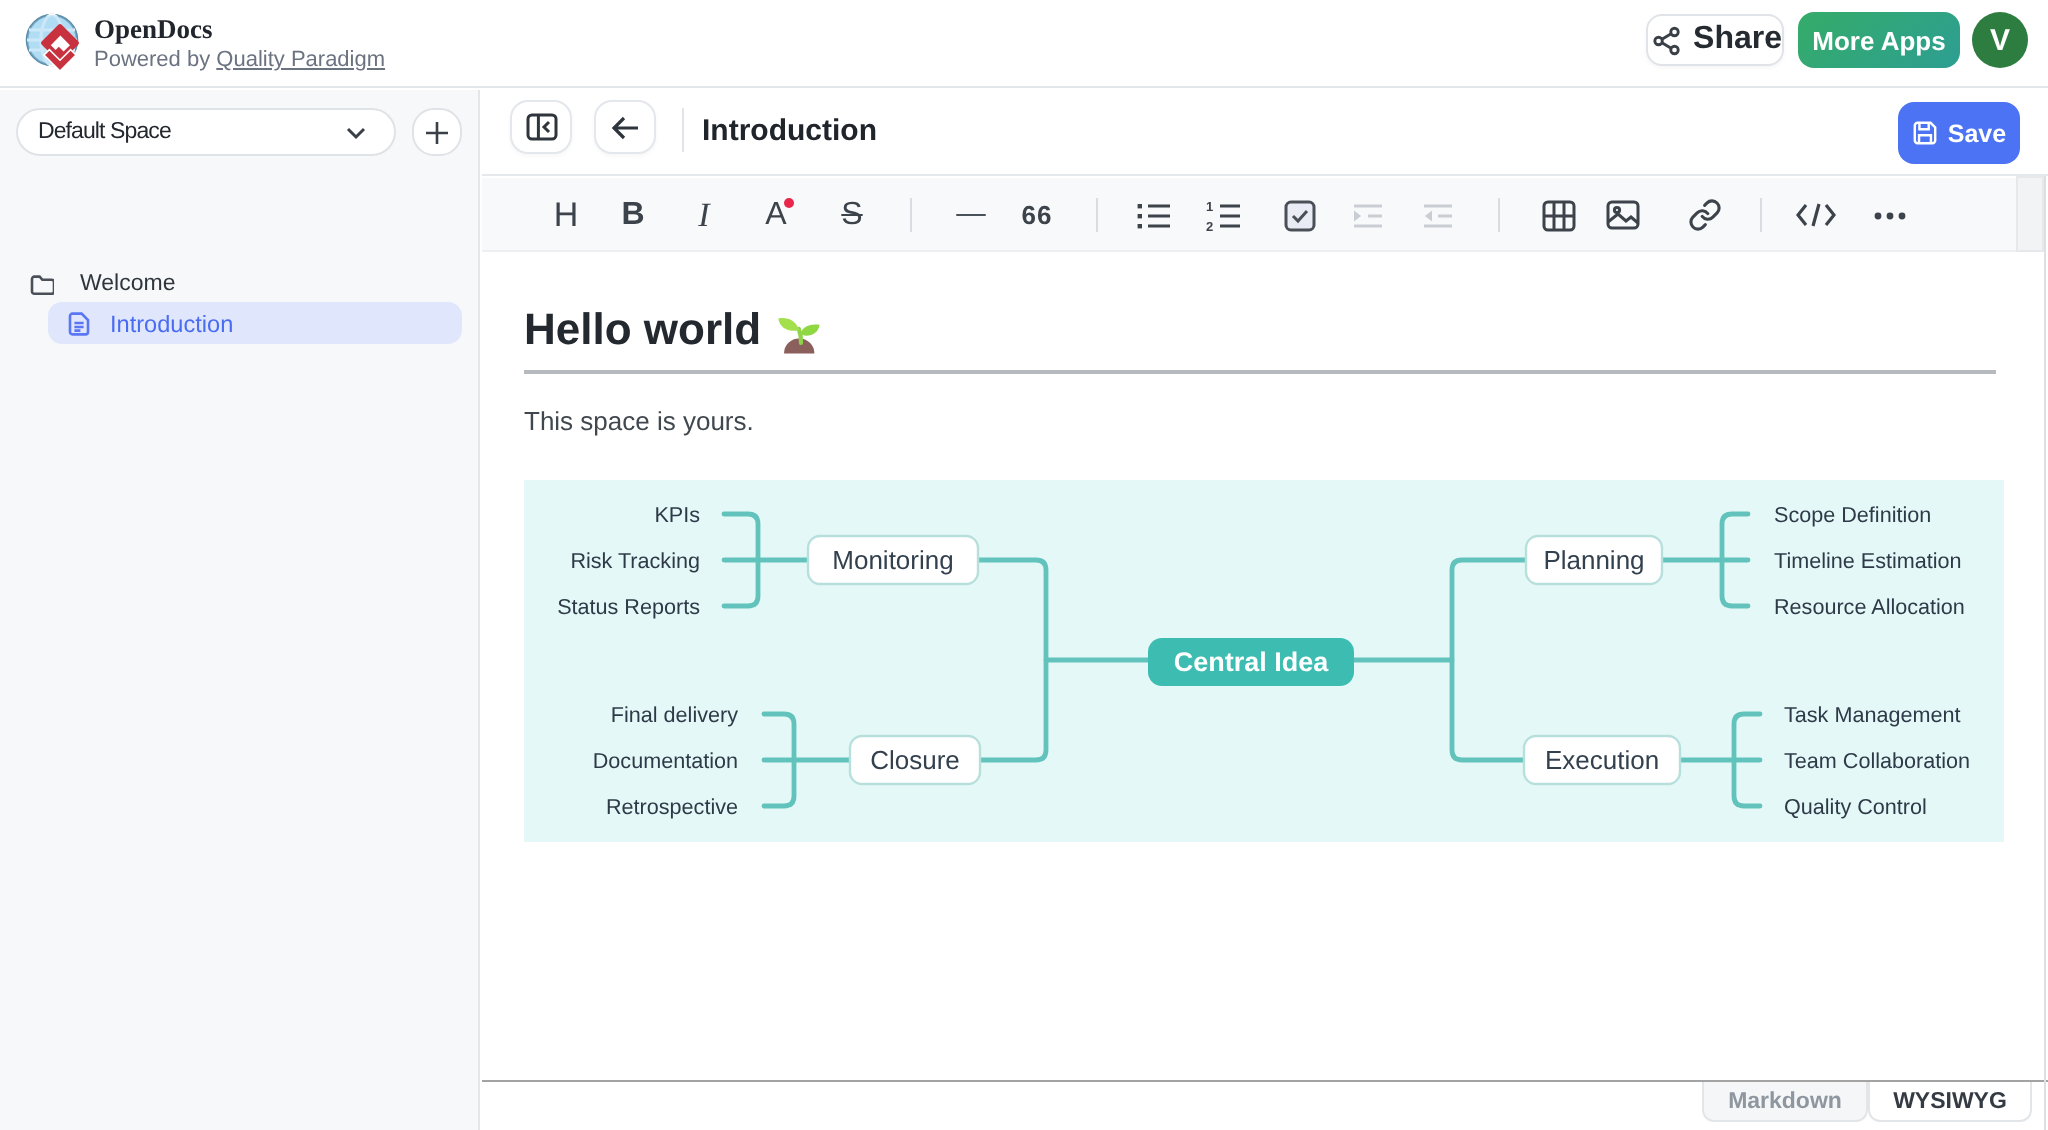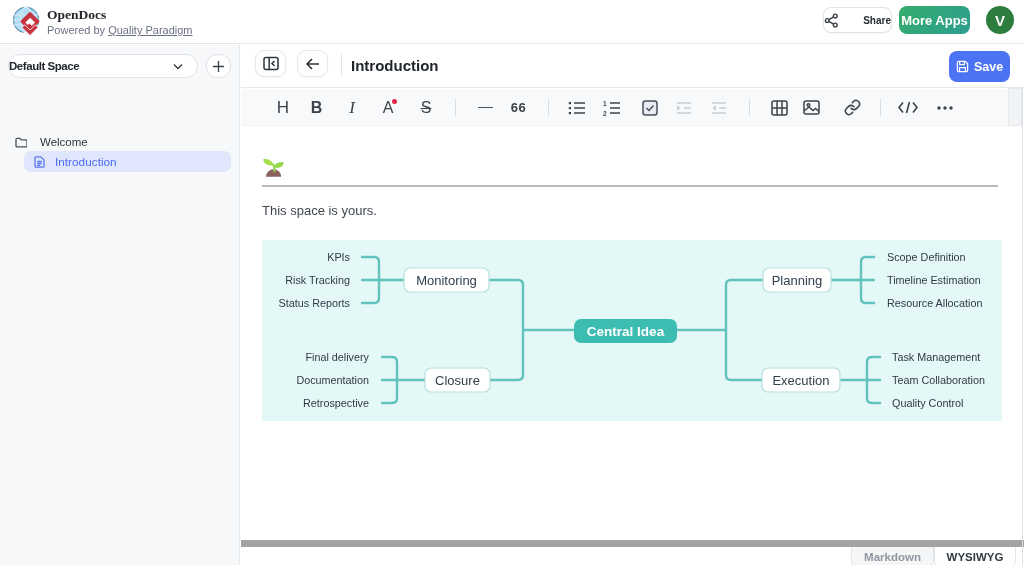--- a/index.html
+++ b/index.html
@@ -3,27 +3,27 @@
 <meta charset="utf-8">
 <style>
 * { margin:0; padding:0; box-sizing:border-box; }
 html,body { width:1024px; height:565px; overflow:hidden; font-family:"Liberation Sans", sans-serif; background:#fff; }
 
 #header { position:absolute; left:0; top:0; width:1024px; height:44px; background:#fff; border-bottom:1px solid #e4e7ea; }
 #logo { position:absolute; left:11px; top:5px; width:33px; height:33px; }
 #hname { position:absolute; left:47px; top:7px; font-size:13.5px; font-weight:bold; color:#21262c;font-family:Liberation Serif, serif; }
 #hsub { position:absolute; left:47px; top:24px; font-size:11px; color:#6b7280; }
 #hsub a { color:#6b7280; text-decoration:underline; }
-#btn-share { position:absolute; left:823px; top:7px; width:69px; height:26px; background:#fff; border:1px solid #e0e3e7; border-radius:8px; box-shadow:0 1px 2px rgba(0,0,0,.04); display:flex; align-items:center; justify-content:space-between; gap:6px; font-size:10px; font-weight:bold; color:#262b31; }
-#btn-moreapps { position:absolute; left:899px; top:6px; width:71px; height:28px; border-radius:8px; background:linear-gradient(135deg,#35ac69,#2d9e92); color:#fff; display:flex; align-items:center; justify-content:center; font-size:13px; font-weight:bold; }
+#btn-share { position:absolute; left:823px; top:7px; width:69px; height:26px; background:#fff; border:1px solid #e0e3e7; border-radius:8px; box-shadow:0 1px 2px rgba(0,0,0,.04); display:flex; align-items:center; justify-content:flex-end; gap:6px; font-size:16px; font-weight:bold; color:#262b31; }
+#btn-moreapps { position:absolute; left:899px; top:6px; width:81px; height:28px; border-radius:8px; background:linear-gradient(135deg,#35ac69,#2d9e92); color:#fff; display:flex; align-items:center; justify-content:center; font-size:13px; font-weight:bold; }
 #avatar { position:absolute; left:986px; top:6px; width:28px; height:28px; border-radius:50%; background:#2e7d40; color:#fff; display:flex; align-items:center; justify-content:center; font-size:15px; font-weight:bold; }
 
 #sidebar { position:absolute; left:0; top:45px; width:240px; height:520px; background:#f7f8fa; border-right:1px solid #e4e7ea; }
 #space-pill { position:absolute; left:8px; top:9px; width:190px; height:24px; background:#fff; border:1px solid #dfe3e7; border-radius:13px; display:flex; align-items:center; }
-#space-pill span { font-size:11.5px; font-weight:bold; color:#23282e; letter-spacing:-0.45px; }
+#space-pill span { margin-left:10px; font-size:11.5px; font-weight:normal; color:#23282e; letter-spacing:-0.45px; }
 #plus-btn { position:absolute; left:206px; top:9px; width:25px; height:24px; background:#fff; border:1px solid #dfe3e7; border-radius:11px; display:flex; align-items:center; justify-content:center; }
 #search-box { position:absolute; left:8px; top:48px; width:223px; height:22px; background:#fff; border:1px solid #dfe3e7; border-radius:7px; display:flex; align-items:center; }
 #search-box span { margin-left:8px; font-size:12px; color:#9aa2ac; }
 .trow { position:absolute; display:flex; align-items:center; }
 #row-welcome { left:15px; top:91px; height:12px; }
 #row-welcome span { margin-left:13px; font-size:11.5px; color:#2f353c; }
 #row-intro { left:24px; top:106px; width:207px; height:21px; background:#e0e7fc; border-radius:7px; }
 #row-intro span { margin-left:10px; font-size:11.8px; color:#4a6cf2; }
 #row-intro svg { margin-left:10px; }
 
@@ -38,21 +38,21 @@
 #toolbar { position:absolute; left:0; top:44px; width:767px; height:37px; background:#f8f9fb; border-bottom:1px solid #edeff1; }
 .ticon { position:absolute; top:0; height:37px; width:28px; display:flex; align-items:center; justify-content:center; color:#3c434b; }
 .tdiv { position:absolute; top:10px; width:1px; height:17px; background:#d9dde1; }
 
 #doc { position:absolute; left:0; top:81px; width:767px; height:414px; background:#fff; }
 #h1row { position:absolute; left:21px; top:26px; width:736px; display:flex; align-items:center; gap:7px; border-bottom:2px solid #b6babf; padding-bottom:7px; }
 #h1row .h1t { font-size:22px; font-weight:bold; color:#24292f; }
 #ptext { position:absolute; left:21px; top:77px; font-size:13px; color:#40474e; }
 #mindmap { position:absolute; left:21px; top:114px; }
 
-#statusbar { position:absolute; left:241px; top:540px; width:783px; height:25px; background:#fff; border-top:7px solid #a3a3a3;padding-left:36px; }
+#statusbar { position:absolute; left:241px; top:540px; width:783px; height:25px; background:#fff; border-top:1px solid #a3a3a3;padding-left:36px; }
 .tab { position:absolute; top:0px; height:20px; display:flex; align-items:center; justify-content:center; font-size:11.5px; font-weight:bold; border:1px solid #e3e6e9; border-top:none; border-radius:0 0 6px 6px; }
 #tab-md { left:610px; width:83px; background:#f5f6f8; color:#8e96a0; }
 #tab-wy { left:693px; width:82px; background:#fff; color:#343b44; }
 
 #sb-thumb { position:absolute; left:1008px; top:88px; width:14px; height:38px; background:#f1f3f5; border:1px solid #e6e9ec; }
 #sb-right { position:absolute; left:1022px; top:88px; width:1px; height:477px; background:#dce0e4; }
 </style>
 </head>
 <body>
 <div id="header">
@@ -221,20 +221,21 @@
       <div class="ticon" style="left: 689.5px;">
         <svg width="16" height="4" viewBox="0 0 16 4">
           <circle cx="2" cy="2" r="1.7" fill="#3c434b"></circle>
           <circle cx="8" cy="2" r="1.7" fill="#3c434b"></circle>
           <circle cx="14" cy="2" r="1.7" fill="#3c434b"></circle>
         </svg>
       </div>
     </div>
   <div id="doc">
     <div id="h1row">
+      <span class="h1t">Hello world</span>
       <svg width="23" height="23" viewBox="0 0 23 23" style="margin-top:3px;">
         <path d="M4 21.8 a7.6 7.6 0 0 1 15.2 0 z" fill="#8a5f5c"></path>
         <path d="M12.5 16.5 C12.6 14.5 12.4 12.2 11.4 9.5" stroke="#8ed34b" stroke-width="2.1" fill="none" stroke-linecap="round"></path>
         <path d="M11.6 10.2 C10.4 5.8 6.2 3.4 1.2 4.2 C1.6 8.8 6.2 11.2 11.6 10.2 z" fill="#a4e04e"></path>
         <path d="M12 12.3 C12.8 8.6 16.6 6.6 21.8 7.4 C21.2 11.8 16.8 13.9 12 12.3 z" fill="#90d843"></path>
       </svg>
     </div>
     <div id="ptext">This space is yours.</div>
     <svg id="mindmap" width="740" height="181" viewBox="0 0 740 181">
       <rect x="0" y="0" width="740" height="181" fill="#e5f8f8"></rect>

